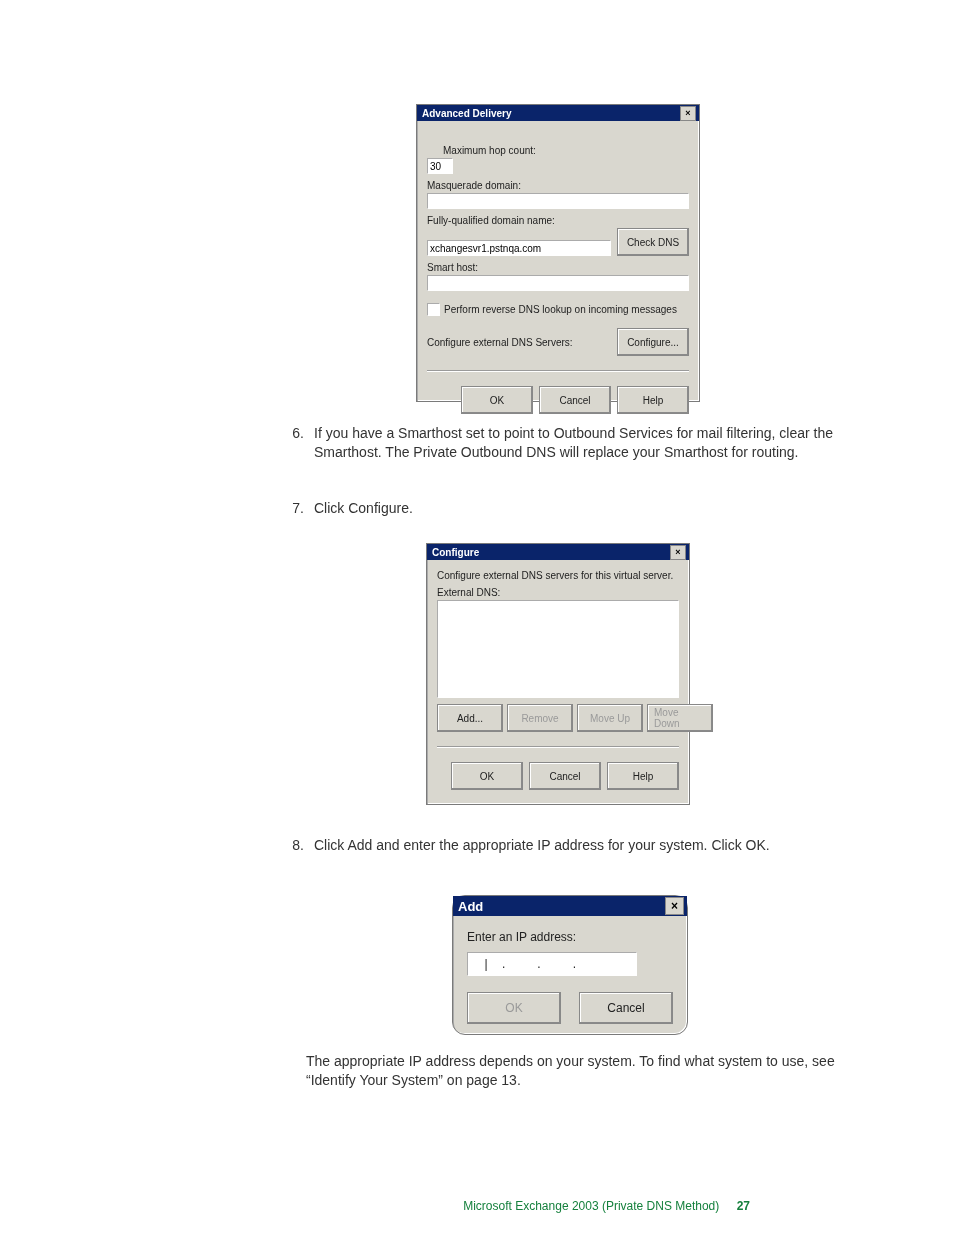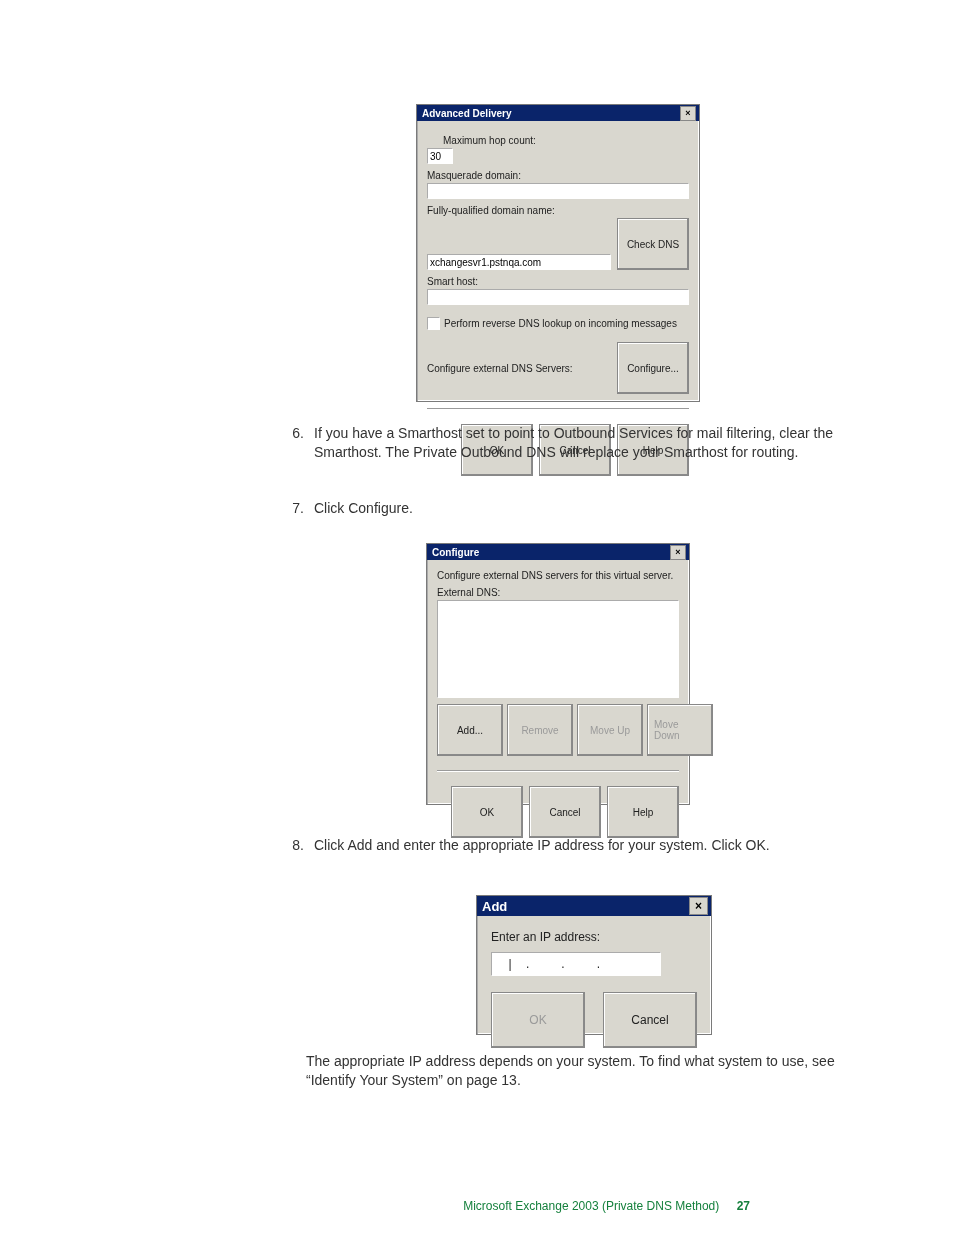--- a/index.html
+++ b/index.html
@@ -30,28 +30,28 @@
   }
   .dlg1 { position:absolute; left:416px; top:104px; width:282px; height:296px; }
   .tb { height:16px; background:#0a246a; color:#fff; font-size:10px; font-weight:bold;
         display:flex; align-items:center; padding:0 3px 0 5px; }
   .tb .t { flex:1; }
   .tb .x { width:14px;height:13px;background:#d9d7cf;border:1px solid #888;
            display:flex;align-items:center;justify-content:center;color:#000;font-weight:bold;
            font-size:9px;line-height:1; }
   .dlg-body { padding:8px 10px 8px 10px; }
   .lbl { display:block; margin-top:6px; font-size:10px; }
-  .first-lbl { margin-top:6px;padding-left:16px; }
+  .first-lbl { margin-top:16px;padding-left:16px; }
   .tin  { border:1px inset #fff; background:#fff; height:14px; font-size:10px;
           padding:7px 2px; box-sizing:border-box; }
   .tin.small { width:26px; }
   .row { display:flex; gap:6px; align-items:flex-end; }
   .btn { height:18px; min-width:58px; border:1px solid #888;
          background:#d9d7cf; font-size:10px; display:inline-flex;
-         align-items:center; justify-content:center; padding:16px 6px;
+         align-items:center; justify-content:center; padding:4px 6px;
          box-shadow: -1px -1px 0 #8a8a8a inset, 1px 1px 0 #fff inset; }
   .btn.dis { color:#9a9a9a; }
   .cb { display:inline-flex; align-items:center; gap:4px; margin-top:12px;}
   .cb .box { width:11px;height:11px;border:1px inset #fff;background:#fff; }
   .sep { border-top:1px solid #9a9a9a; border-bottom:1px solid #fff; height:0; margin-top:14px; }
   .btnrow { display:flex; justify-content:flex-end; gap:6px; margin-top:14px; }
 
   
   .step {
     display: flex;
@@ -63,21 +63,21 @@
   .sn { width:24px; text-align:right; flex:none; }
   .st { flex:1; }
 
   
   .dlg2 { position:absolute; left:426px; top:543px; width:262px; height:260px; }
   .listbox { border:1px inset #fff; background:#fff; height:96px; margin-top:2px;}
   .btnrow2 { display:flex; gap:4px; margin-top:6px; }
   .btnrow2 .btn { min-width:52px; }
 
   
-  .dlg3 { position:absolute; left:476px; top:895px; width:234px; height:138px; }
+  .dlg3 { position:absolute; left:452px; top:895px; width:234px; height:138px;border-radius:13px; }
   .dlg3 .tb { height:20px; font-size:13px; }
   .dlg3 .tb .x { width:17px;height:16px;font-size:12px; }
   .dlg3 .dlg-body { padding:14px 14px 10px 14px; font-size:12px;}
   .ip { border:1px inset #fff; background:#fff; height:22px; width:156px;
         display:flex; align-items:center; font-size:12px; padding:0 6px;
         gap:4px; }
   .ip .seg { width:24px; text-align:center; }
   .ip .dot { }
   .cursor::before { content:"|"; animation: bl 1s steps(1) infinite; }
   @keyframes bl { 50% { opacity:0; } }

